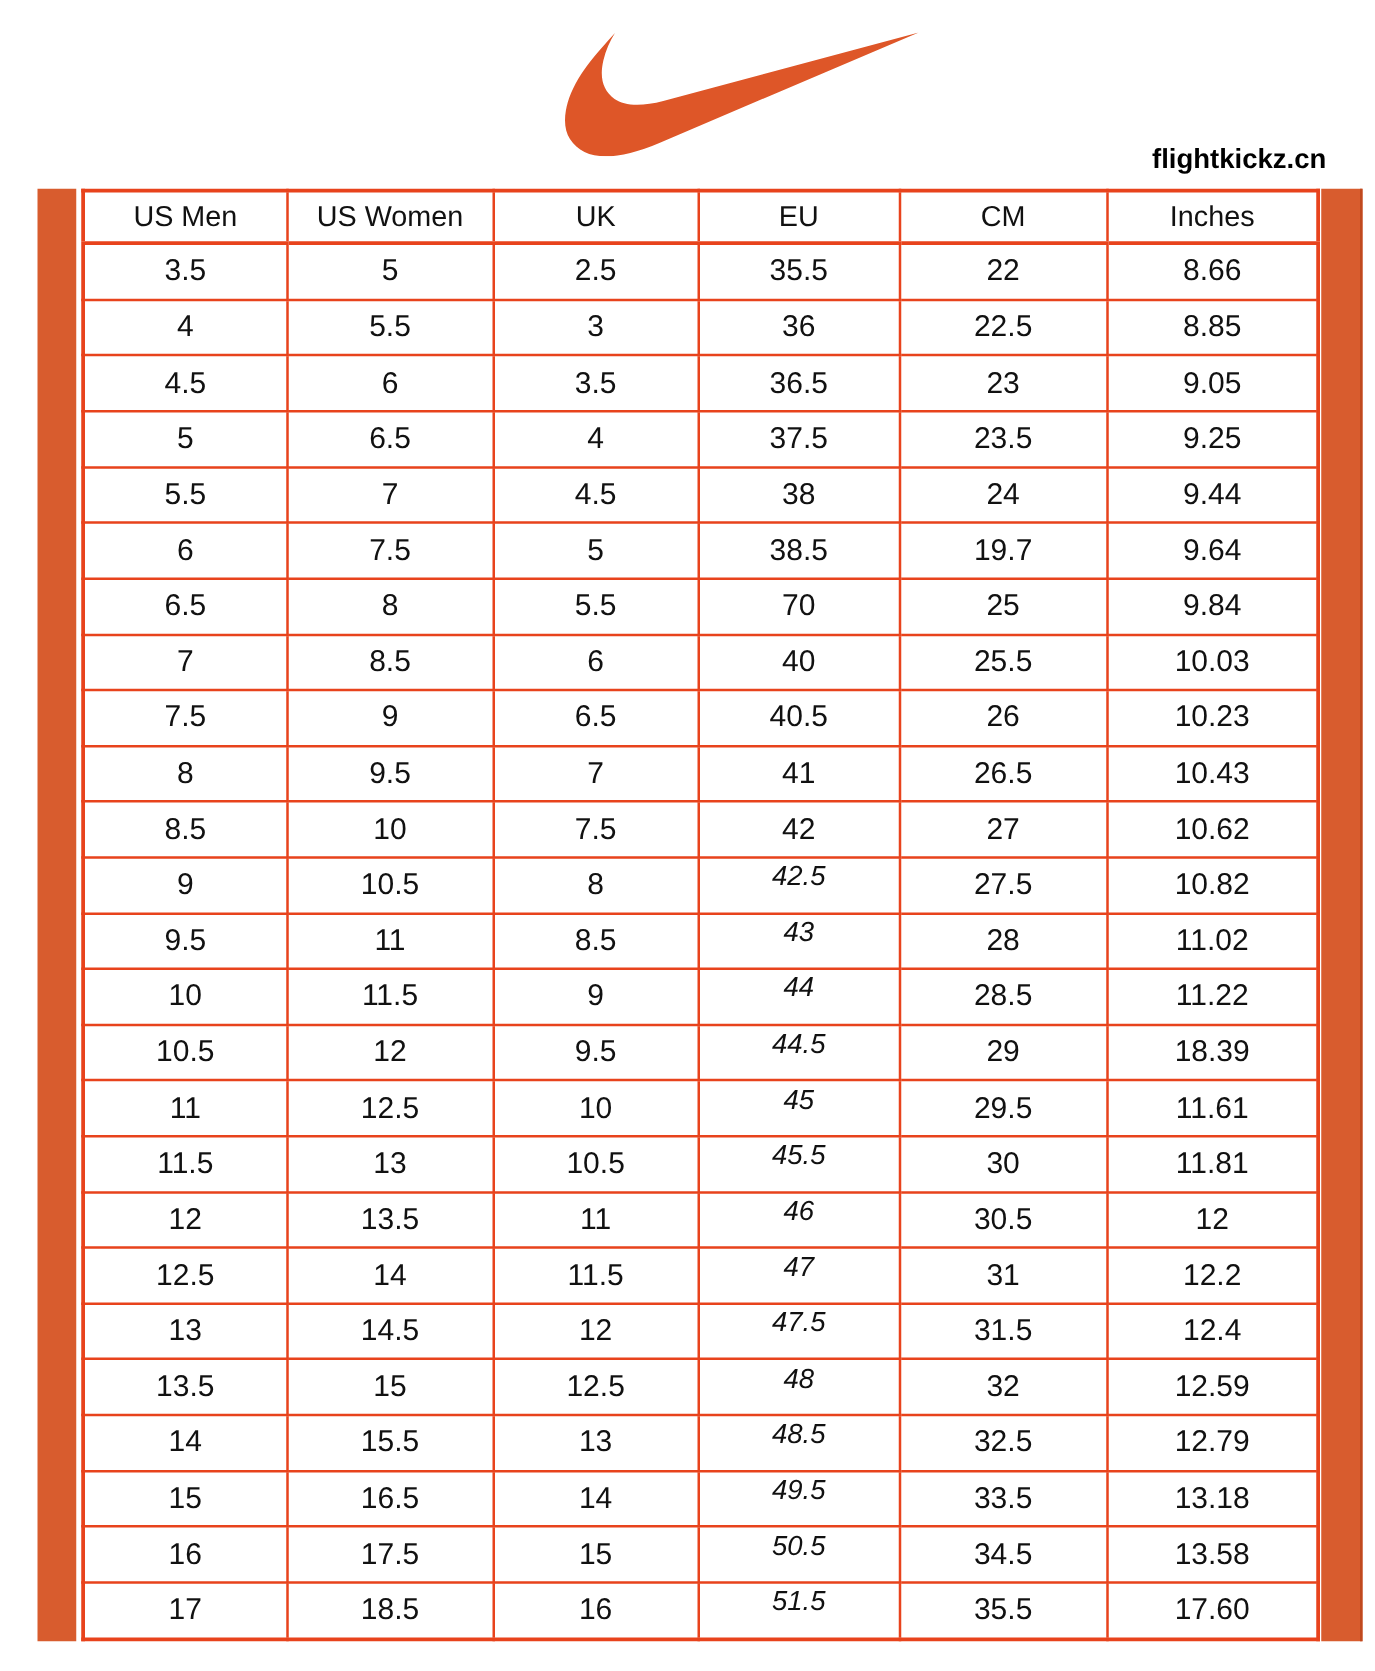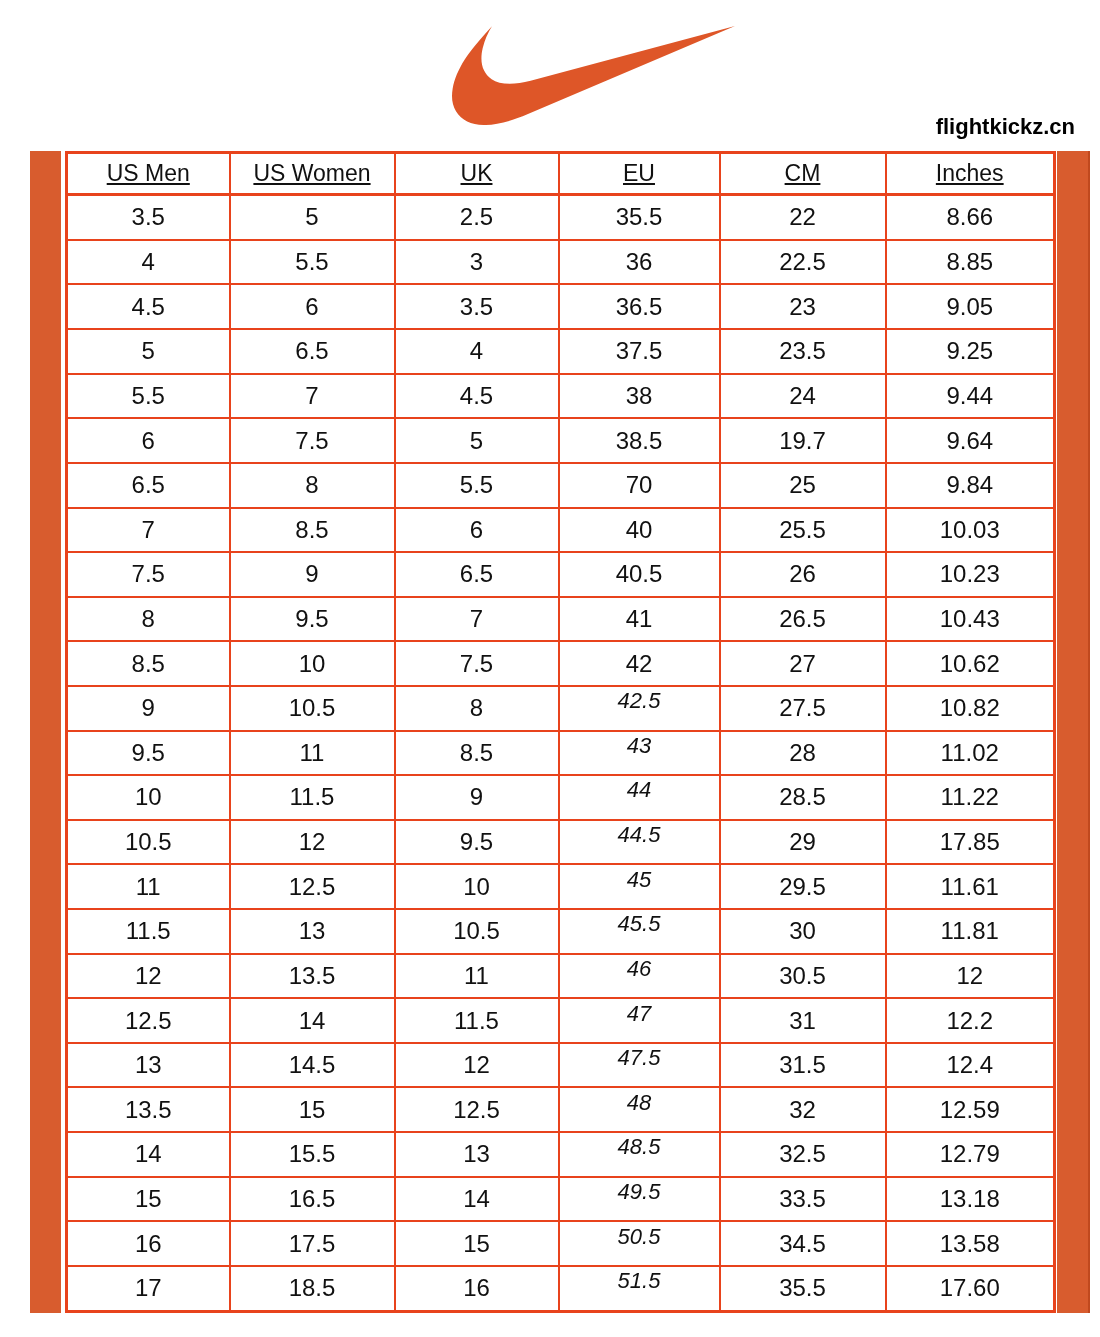--- a/index.html
+++ b/index.html
@@ -16,21 +16,21 @@
     width:1100px;height:1337px;
     background:var(--bg);
     overflow:hidden;
     margin:0 auto;
   }
   .swoosh{
     position:absolute;left:452px;top:26px;width:283px;height:99px;
   }
   .swoosh path{fill:var(--swoosh);}
   .watermark{
-    position:absolute;right:25px;top:114px;
+    position:absolute;right:39px;top:114px;
     font-size:22px;font-weight:600;color:#000;
     letter-spacing:0px;
   }
   .side-bar{
     position:absolute;top:151px;height:1162px;
     background:var(--bar);
   }
   .side-bar.left{left:30px;width:31px;}
   .side-bar.right{left:1057px;width:31px;border-right:2px solid #C0491E;}
   table.size-table{
@@ -41,21 +41,21 @@
     color:var(--ink);
   }
   .size-table th,.size-table td{
     border:2px solid var(--grid);
     text-align:center;vertical-align:middle;
     padding:0;
     font-weight:400;
     overflow:hidden;
   }
   .size-table thead tr{height:42px;}
-  .size-table th{font-size:23px;border-bottom:3px solid var(--grid);text-decoration:underline;}
+  .size-table th{font-size:23px;border-bottom:3px solid var(--grid);}
   .size-table td{font-size:24px;}
   .size-table td.eu-raised{font-size:22px;}
   .size-table td.eu-raised > span{display:inline-block;transform:translateY(-7px);font-style:italic;}
 </style>
 </head>
 <body>
 
 <div class="page">
 
   <svg class="swoosh" viewBox="0 7.8 24 8.4" preserveAspectRatio="none" aria-hidden="true">
@@ -198,21 +198,21 @@
           <td class="eu-raised"><span>44</span></td>
           <td><span>28.5</span></td>
           <td><span>11.22</span></td>
         </tr>
         <tr>
           <td><span>10.5</span></td>
           <td><span>12</span></td>
           <td><span>9.5</span></td>
           <td class="eu-raised"><span>44.5</span></td>
           <td><span>29</span></td>
-          <td><span>17.85</span></td>
+          <td><span>18.39</span></td>
         </tr>
         <tr>
           <td><span>11</span></td>
           <td><span>12.5</span></td>
           <td><span>10</span></td>
           <td class="eu-raised"><span>45</span></td>
           <td><span>29.5</span></td>
           <td><span>11.61</span></td>
         </tr>
         <tr>

